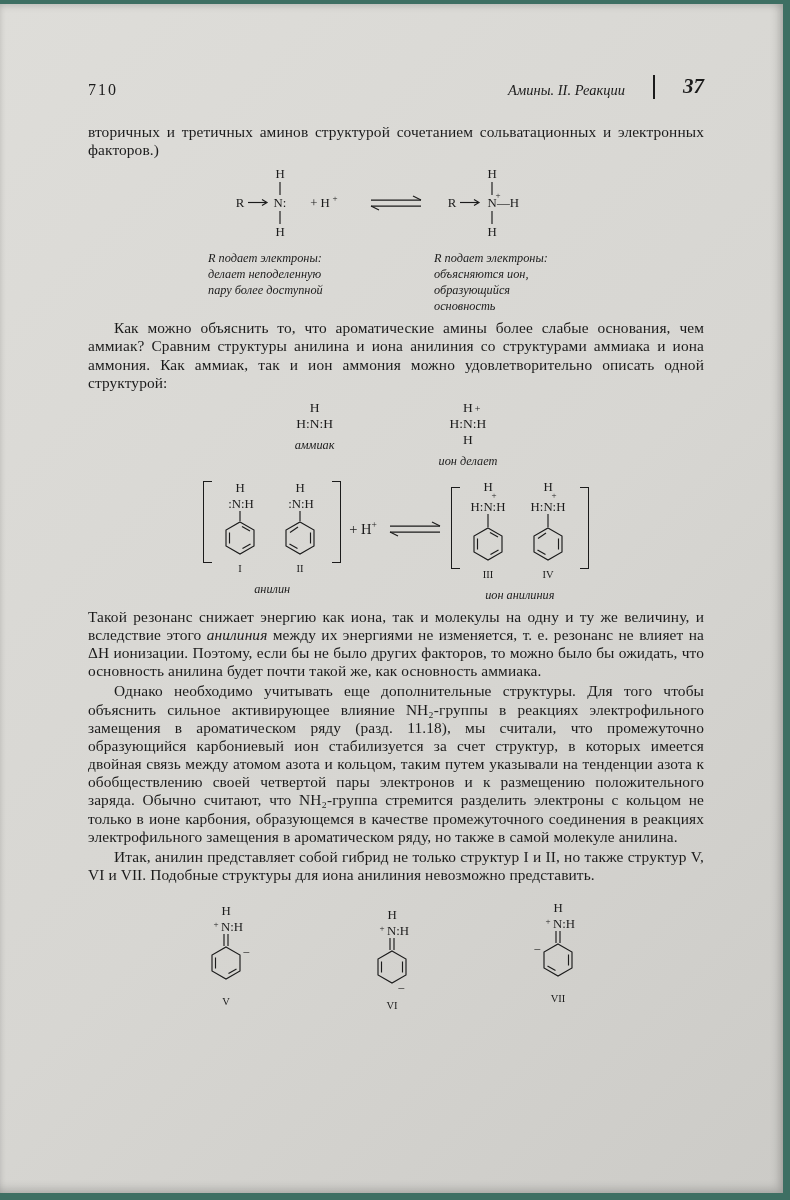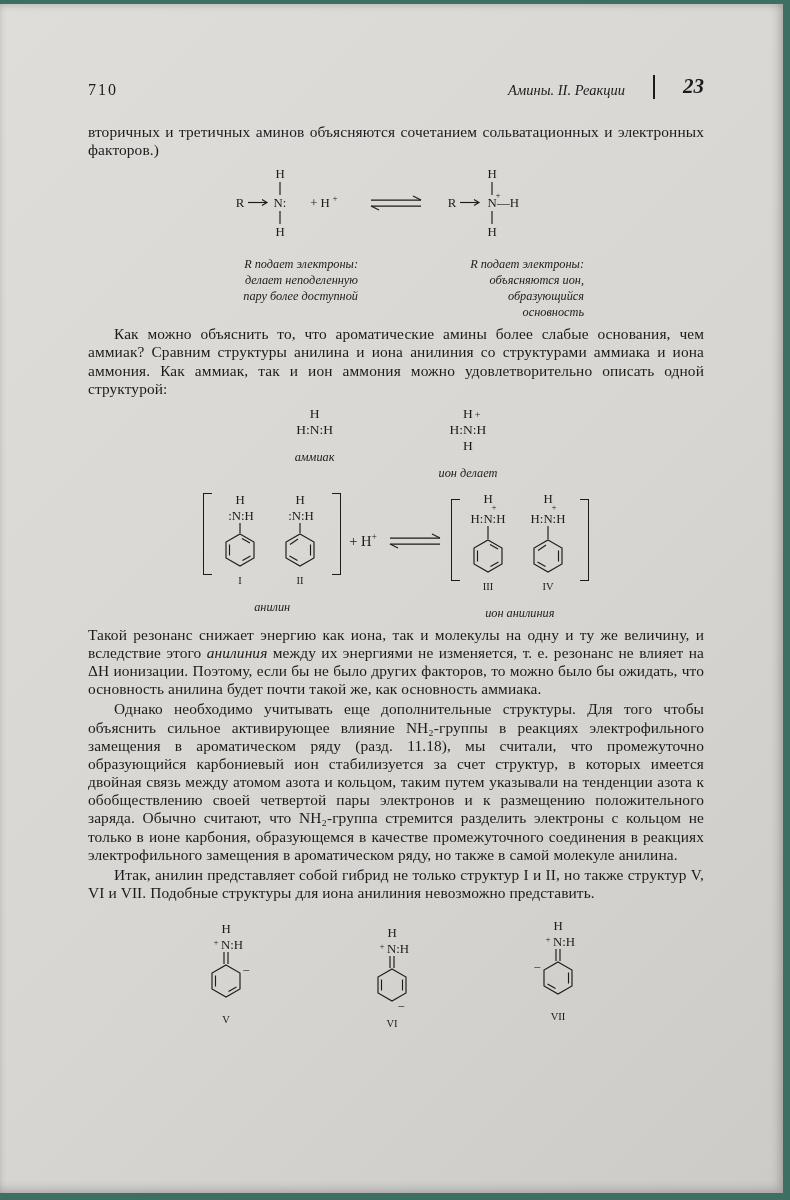--- a/index.html
+++ b/index.html
@@ -23,21 +23,21 @@
   .rt-title{font-style:italic;font-size:14.5px;}
   .rt-bar{width:2px;height:24px;background:#1b1b1b;}
   .rt-page{font-style:italic;font-weight:bold;font-size:21px;}
 
   
   p{font-size:15.4px;line-height:1.18;text-align:justify;margin:0 0 2px 0;letter-spacing:0.1px;}
   p.ind{text-indent:26px;}
 
   
   .scheme{display:flex;justify-content:center;align-items:flex-start;}
-  .cap{font-style:italic;font-size:12.3px;text-align:right;line-height:1.3;margin-top:12px;}
+  .cap{font-style:italic;font-size:12.3px;text-align:left;line-height:1.3;margin-top:6px;}
   .fm text{font-family:"Liberation Serif","DejaVu Serif",serif;font-size:12.8px;fill:#1b1b1b;text-anchor:middle;}
   .fm line, .fm path{stroke:#1b1b1b;stroke-width:1.15;fill:none;}
   .fm .sup{font-size:9px;}
   .fm .lbl{font-size:10.5px;}
   .hex{stroke:#1b1b1b;stroke-width:1.15;fill:none;}
   .eqsvg line{stroke:#1b1b1b;stroke-width:1.25;}
 
   .s1{margin:6px 0 4px 0;}
   .s1 .eqsvg{margin:30px 10px 0 10px;}
   .s2{gap:104px;margin:8px 0 6px 0;}
@@ -96,25 +96,25 @@
 </svg>
 
 <div class="paper">
   <div class="content">
 
     <div class="pghead">
       <div class="folio">710</div>
       <div class="rt">
         <div class="rt-title">Амины. II. Реакции</div>
         <div class="rt-bar"></div>
-        <div class="rt-page">23</div>
-      </div>
-    </div>
-
-    <p>вторичных и третичных аминов объясняются сочетанием сольватационных и электронных факторов.)</p>
+        <div class="rt-page">37</div>
+      </div>
+    </div>
+
+    <p>вторичных и третичных аминов структурой сочетанием сольватационных и электронных факторов.)</p>
 
     <div class="scheme s1">
       <div class="s1col">
         <svg width="150" height="76" class="st">
           <g class="fm">
             <text x="72" y="13">H</text>
             <line x1="72" y1="17" x2="72" y2="30"></line>
             <text x="32" y="42">R</text>
             <line x1="40" y1="37.5" x2="58" y2="37.5"></line>
             <path d="M54,34.5 L59,37.5 L54,40.5"></path>

